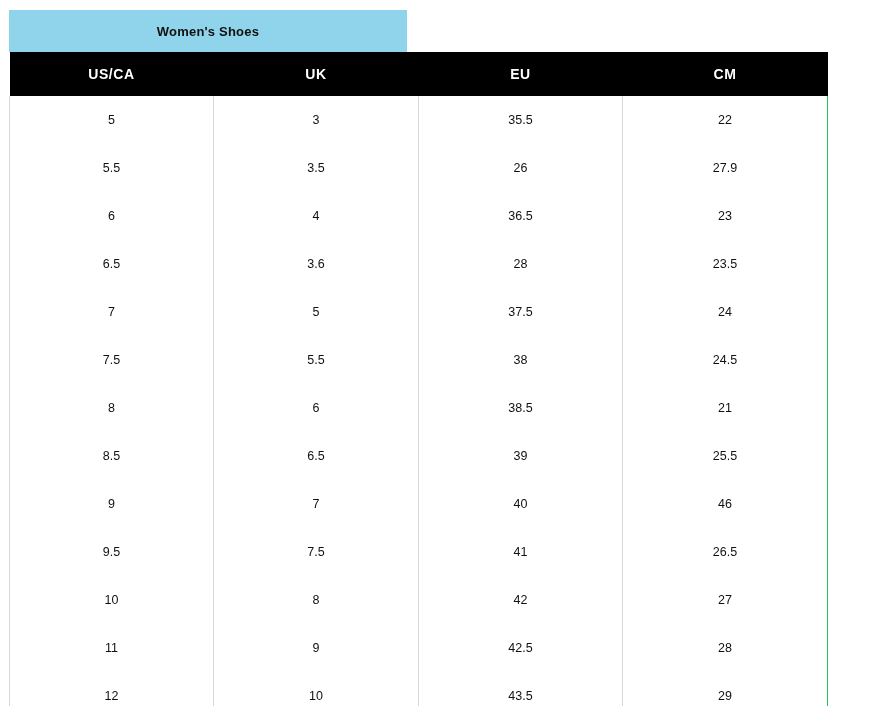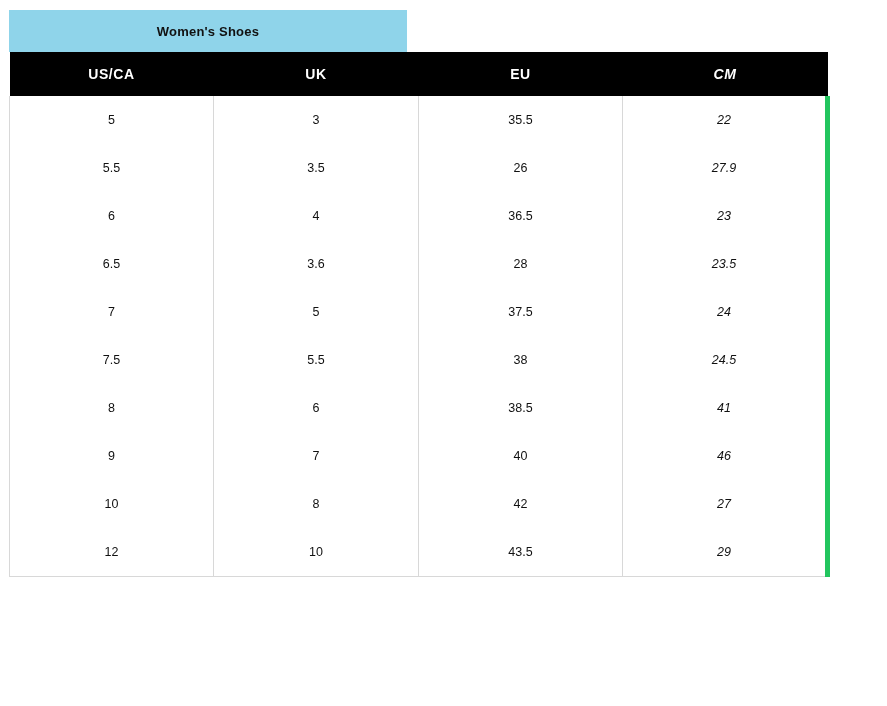--- a/index.html
+++ b/index.html
@@ -64,32 +64,32 @@
   table.size-table tbody td {
     height: 46px;
     text-align: center;
     vertical-align: middle;
     font-size: 12.5px;
     color: #111111;
     border-right: 1px solid #d8d8d8;
     background: #ffffff;
   }
   table.size-table tbody tr td:last-child {
-    border-right: 5px solid #22c55e;
+    border-right: 1px solid #22c55e;
   }
   table.size-table tbody tr:last-child td {
     border-bottom: 1px solid #d8d8d8;
   }
   table.size-table tbody td:first-child {
     border-left: 1px solid #d8d8d8;
   }
   .col-1 { width: 202px; }
   .col-2 { width: 203px; }
   .col-3 { width: 202px; }
-  .col-4 { width: 203px; font-style: italic; }
+  .col-4 { width: 203px; }
 </style>
 </head>
 <body>
 
 <div class="page">
   <div class="chart-wrap">
 
     <div class="title-row">
       <div class="title-cell">Women's Shoes</div>
       <div class="title-filler"></div>
@@ -138,33 +138,51 @@
         <tr>
           <td class="col-1">7.5</td>
           <td class="col-2">5.5</td>
           <td class="col-3">38</td>
           <td class="col-4">24.5</td>
         </tr>
         <tr>
           <td class="col-1">8</td>
           <td class="col-2">6</td>
           <td class="col-3">38.5</td>
-          <td class="col-4">41</td>
+          <td class="col-4">21</td>
+        </tr>
+        <tr>
+          <td class="col-1">8.5</td>
+          <td class="col-2">6.5</td>
+          <td class="col-3">39</td>
+          <td class="col-4">25.5</td>
         </tr>
         <tr>
           <td class="col-1">9</td>
           <td class="col-2">7</td>
           <td class="col-3">40</td>
           <td class="col-4">46</td>
         </tr>
         <tr>
+          <td class="col-1">9.5</td>
+          <td class="col-2">7.5</td>
+          <td class="col-3">41</td>
+          <td class="col-4">26.5</td>
+        </tr>
+        <tr>
           <td class="col-1">10</td>
           <td class="col-2">8</td>
           <td class="col-3">42</td>
           <td class="col-4">27</td>
+        </tr>
+        <tr>
+          <td class="col-1">11</td>
+          <td class="col-2">9</td>
+          <td class="col-3">42.5</td>
+          <td class="col-4">28</td>
         </tr>
         <tr>
           <td class="col-1">12</td>
           <td class="col-2">10</td>
           <td class="col-3">43.5</td>
           <td class="col-4">29</td>
         </tr>
       </tbody>
     </table>
 

